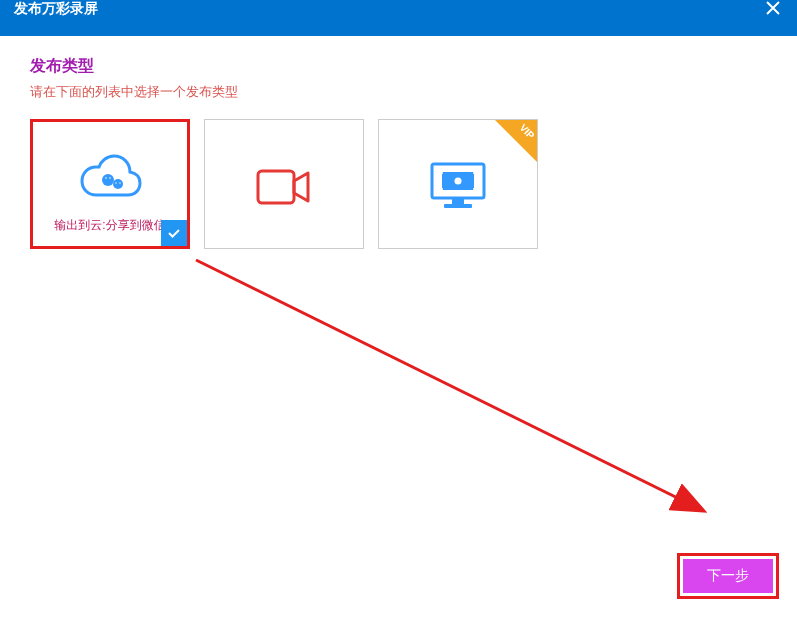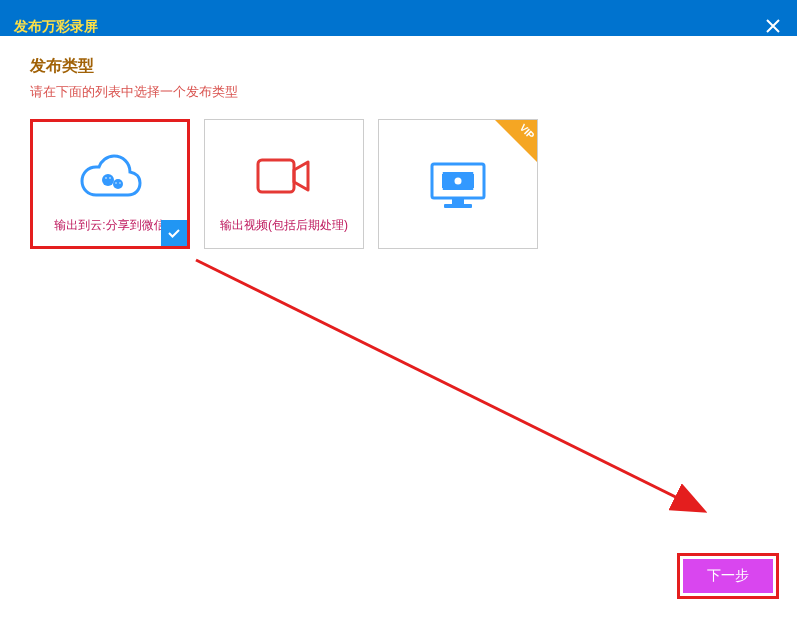--- a/index.html
+++ b/index.html
@@ -8,43 +8,43 @@
       background: #fff;
       width: 797px;
       height: 617px;
       position: relative;
       overflow: hidden;
     }
     .titlebar {
       background: #0073cf;
       height: 36px;
       display: flex;
-      align-items: flex-end;
+      align-items: flex-start;
       justify-content: space-between;
       padding: 0 14px;
-      color: #fde047;
+      color: #ffffff;
     }
     .titlebar-title {
       font-size: 14px;
       font-weight: bold;
     }
     .close-btn {
       cursor: pointer;
       font-size: 18px;
       line-height: 1;
       width: 20px;
       text-align: center;
     }
     .content {
       padding: 20px 30px;
     }
     .section-title {
       font-size: 16px;
       font-weight: bold;
-      color: #a16207;
+      color: #a21caf;
       margin-bottom: 6px;
     }
     .section-subtitle {
       font-size: 13px;
       color: #d9534f;
       margin-bottom: 18px;
     }
     .options {
       display: flex;
       gap: 14px;
@@ -172,21 +172,20 @@
       </div>
     </div>
 
     <div class="option-card">
       <div class="option-icon">
         <svg width="60" height="44" viewBox="0 0 60 44">
           <rect x="4" y="6" width="36" height="32" rx="4" fill="none" stroke="#e53935" stroke-width="3"></rect>
           <path d="M40 16 L54 8 L54 36 L40 28 Z" fill="none" stroke="#e53935" stroke-width="3" stroke-linejoin="round"></path>
         </svg>
       </div>
-      <div class="option-label">输出视频(包括后期处理)</div>
     </div>
 
     <div class="option-card">
       <div class="option-icon">
         <svg width="64" height="54" viewBox="0 0 64 54">
           <rect x="6" y="4" width="52" height="34" rx="2" fill="none" stroke="#3399ff" stroke-width="3"></rect>
           <rect x="16" y="12" width="32" height="18" fill="#3399ff"></rect>
           <path d="M17 13 L14 13 L14 16 M47 13 L50 13 L50 16 M17 29 L14 29 L14 26 M47 29 L50 29 L50 26" stroke="#fff" stroke-width="1.5" fill="none"></path>
           <circle cx="32" cy="21" r="3.5" fill="#fff"></circle>
           <rect x="26" y="38" width="12" height="6" fill="#3399ff"></rect>

